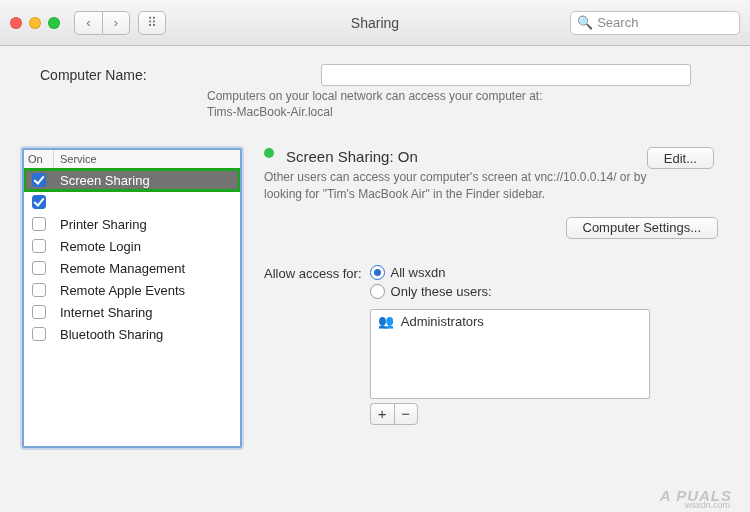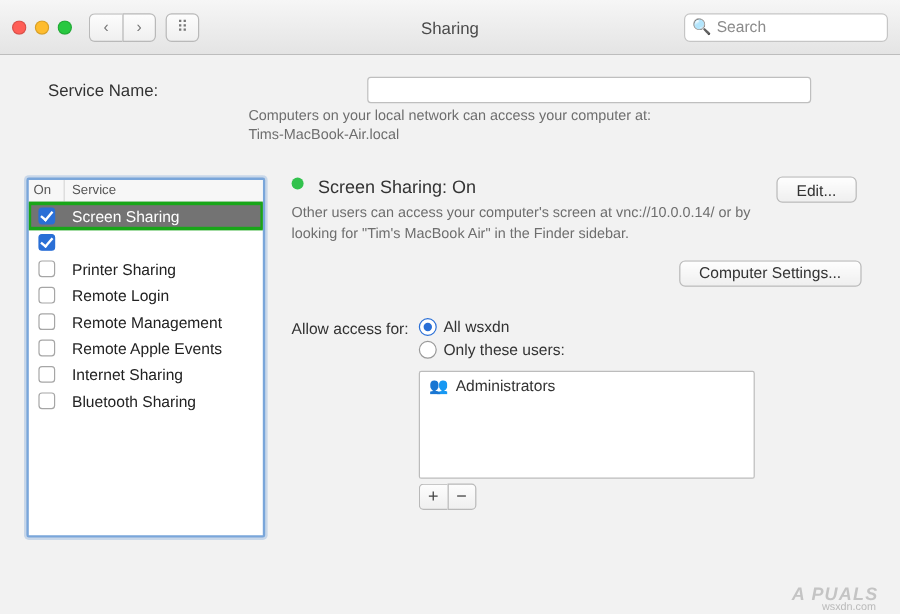--- a/index.html
+++ b/index.html
@@ -29,21 +29,21 @@
   .content{padding:18px 22px 12px 22px; background:#f2f2f2; height:calc(100% - 46px); position:relative;}
   .nameRow{display:flex;align-items:center;gap:4px;margin-left:18px}
   .nameRow label{font-size:14px;color:#333;white-space:nowrap}
   .nameRow input{flex:0 0 370px;margin-left:170px;height:22px;border:1px solid #bfbfbf;border-radius:3px;background:#fff;padding:0 5px;font-size:13px}
   .helptext{font-size:12px;color:#6e6e6e;margin-left:185px;margin-top:2px;line-height:1.35}
   .editbtn{position:absolute; right:36px; top:84px;margin-top:17px;}
   button.aqua{height:22px;padding:0 16px;border:1px solid #b9b9b9;border-radius:5px;background:linear-gradient(#fefefe,#efefef);font-size:13px;color:#333}
 
   .main{display:flex;gap:22px;margin-top:28px}
   
-  .listbox{width:199px;height:300px;border:2px solid #7aa6da;border-radius:2px;background:#fff;overflow:hidden;box-shadow:0 0 0 2px rgba(122,166,218,.35)}
+  .listbox{width:220px;height:300px;border:2px solid #7aa6da;border-radius:2px;background:#fff;overflow:hidden;box-shadow:0 0 0 2px rgba(122,166,218,.35)}
   .listhdr{display:flex;font-size:11px;color:#555;border-bottom:1px solid #d7d7d7;background:#f7f7f7}
   .listhdr .c1{width:30px;padding:3px 4px;border-right:1px solid #d7d7d7}
   .listhdr .c2{flex:1;padding:3px 6px}
   .row{display:flex;align-items:center;font-size:13px;color:#222;height:22px}
   .row .cb{width:30px;display:flex;justify-content:center}
   .row .lb{flex:1;padding-left:6px;white-space:nowrap;overflow:hidden;text-overflow:ellipsis}
   .row.selected{background:#737373;color:#fff}
   .row.highlight{outline:3px solid #19a619;outline-offset:-2px}
   input[type=checkbox]{appearance:none;width:14px;height:14px;border:1px solid #a6a6a6;border-radius:3px;background:#fff;position:relative}
   input[type=checkbox]:checked{background:#2a6fd6;border-color:#2a6fd6}
@@ -87,21 +87,21 @@
   <div class="title">Sharing</div>
   <div class="search">
     <span>🔍</span>
     <span>Search</span>
   </div>
 </div>
 
 <div class="content">
 
   <div class="nameRow">
-    <label>Service Name:</label>
+    <label>Computer Name:</label>
     <input type="text" value="" style="">
   </div>
   <div class="helptext">
     <span>Computers on your local network can access your computer at:</span><br>
     <span>Tims-MacBook-Air.local</span>
   </div>
   <button class="aqua editbtn">Edit...</button>
 
   <div class="main">
 

